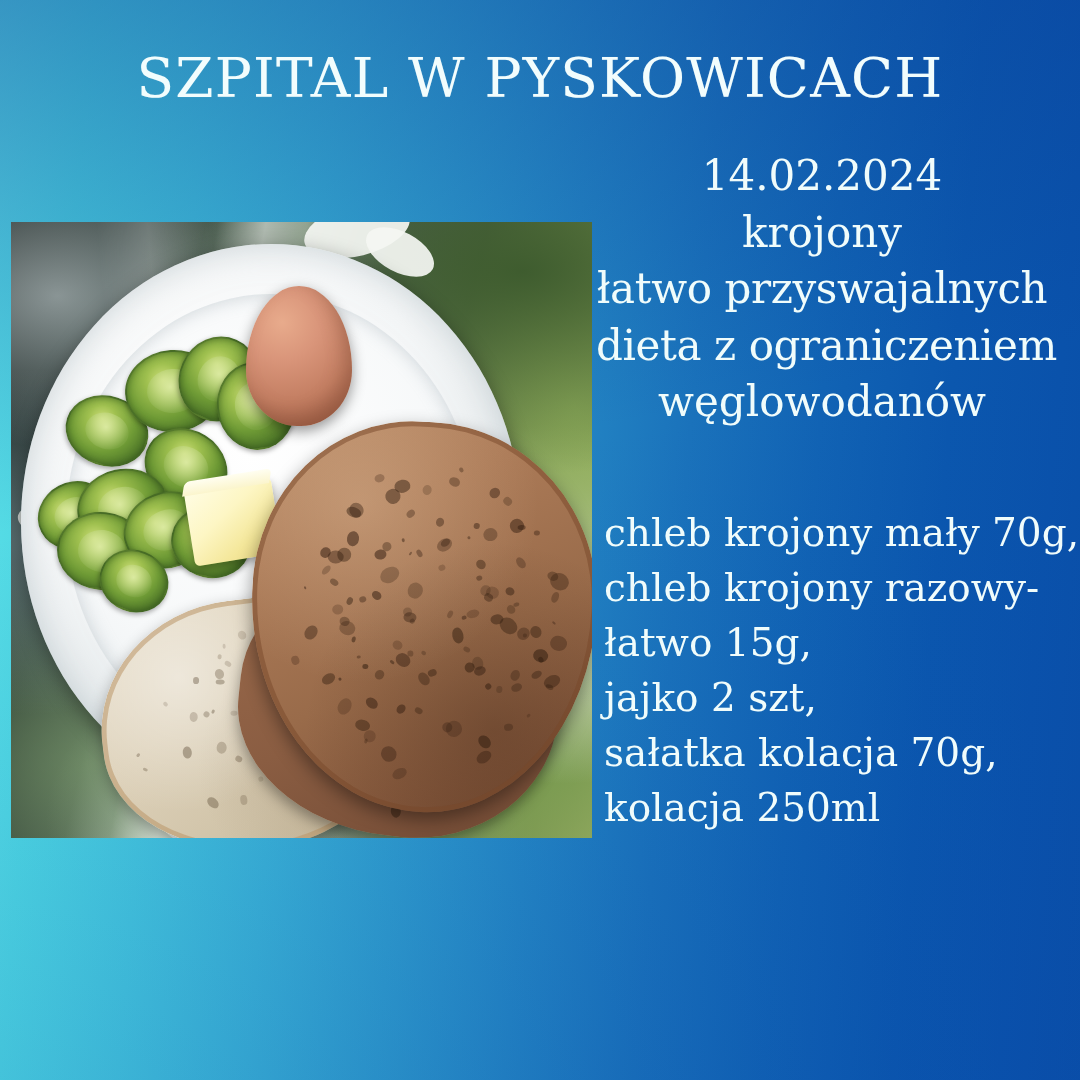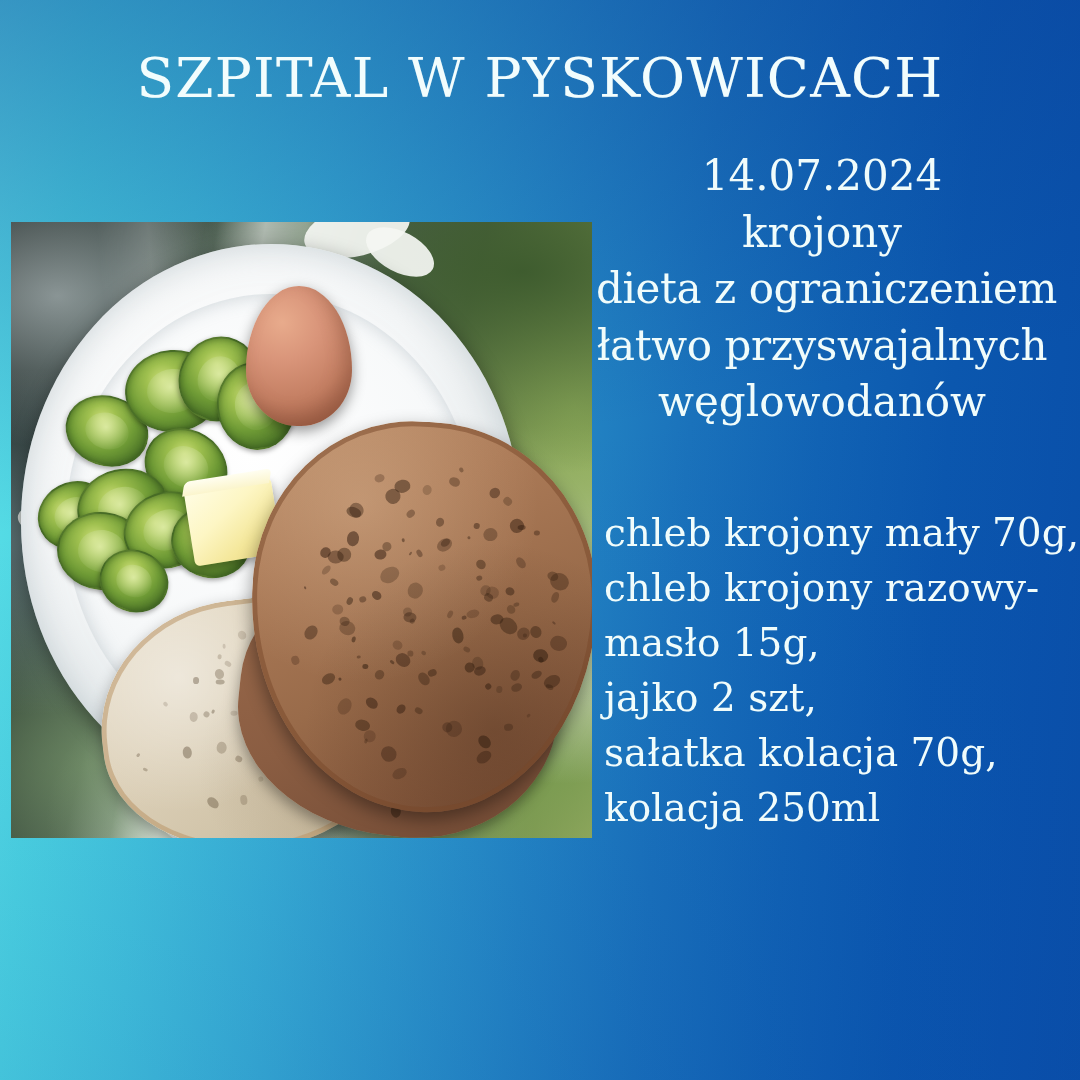--- a/index.html
+++ b/index.html
@@ -443,27 +443,27 @@
         <div class="crumb" style="width: 4.08793px; height: 5.17887px; left: 61.2116%; top: 48.9049%; opacity: 0.704758; transform: rotate(76.3063deg);"></div>
         <div class="crumb" style="width: 4.80341px; height: 3.38184px; left: 34.6009%; top: 82.1444%; opacity: 0.467966; transform: rotate(109.117deg);"></div>
         <div class="crumb" style="width: 10.0559px; height: 9.39047px; left: 64.4807%; top: 34.7084%; opacity: 0.670988; transform: rotate(40.26deg);"></div>
         <div class="crumb" style="width: 10.5122px; height: 6.54757px; left: 86.3246%; top: 42.2452%; opacity: 0.480491; transform: rotate(109.737deg);"></div>
         <div class="crumb" style="width: 10.8388px; height: 9.08087px; left: 85.1101%; top: 36.6103%; opacity: 0.563143; transform: rotate(17.5471deg);"></div>
       </div>
   </div>
 </div>
 
 <div id="headblock">
-  <div>14.07.2024</div>
+  <div>14.02.2024</div>
   <div>krojony</div>
+  <div class="wide">łatwo przyswajalnych</div>
   <div class="wide">dieta z ograniczeniem</div>
-  <div class="wide">łatwo przyswajalnych</div>
   <div>węglowodanów</div>
 </div>
 
 <div id="menulist">
   <div>chleb krojony mały 70g,</div>
   <div>chleb krojony razowy-</div>
-  <div>masło 15g,</div>
+  <div>łatwo 15g,</div>
   <div>jajko 2 szt,</div>
   <div>sałatka kolacja 70g,</div>
   <div>kolacja 250ml</div>
 </div>
 
 </body></html>

